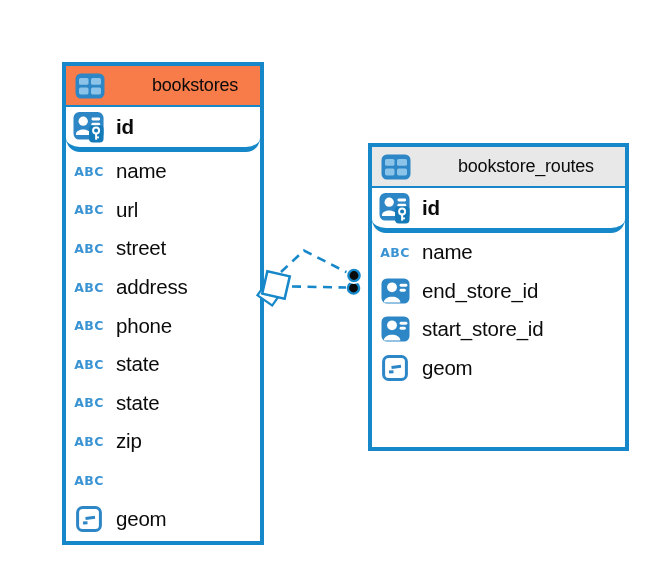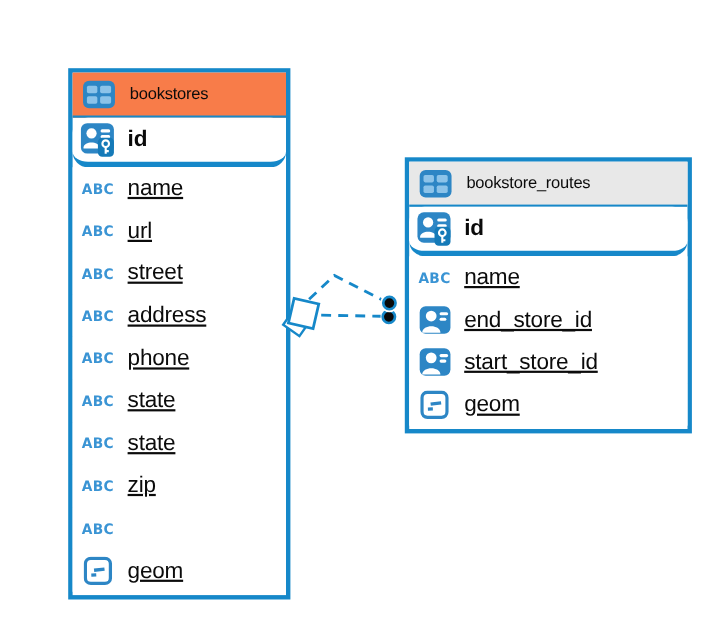--- a/index.html
+++ b/index.html
@@ -10,48 +10,48 @@
   }
   .canvas{position:absolute;inset:0;background:#fff;}
 
   .er-table{
     position:absolute;
     border:4px solid var(--accent-blue,#1688c9);
     background:#fff;
     box-sizing:border-box;
   }
   .er-table.bookstores{left:62px;top:62px;width:202px;height:483px;}
-  .er-table.routes{left:368px;top:143px;width:261px;height:251px;}
+  .er-table.routes{left:368px;top:143px;width:261px;height:308px;}
 
   .tbl-header{
     display:flex;align-items:center;gap:11px;
     height:41px;padding:0 6px 0 7px;
     border-bottom:2px solid var(--accent-blue,#1688c9);
     box-sizing:border-box;
   }
   .tbl-header.orange{background:var(--header-orange,#f87c49);}
   .tbl-header.gray{background:var(--header-gray,#e8e8e8);}
-  .tbl-title{font-size:15px;letter-spacing:-0.2px;white-space:nowrap;}
+  .tbl-title{font-size:18px;letter-spacing:-0.2px;white-space:nowrap;margin-left:34px;}
 
   .id-row{
     display:flex;align-items:center;gap:10px;
     height:40px;padding:0 6px 0 6px;
     border-bottom:5px solid var(--accent-blue,#1688c9);
     box-sizing:content-box;
     background:#fff;
     border-radius:14px;
   }
   .id-label{font-weight:bold;font-size:20.5px;letter-spacing:-0.2px;}
 
   .col-row{
     display:flex;align-items:center;gap:10px;
     height:38.6px;padding:0 6px;
     background:#fff;
   }
-  .col-label{font-size:20.5px;letter-spacing:-0.2px;white-space:nowrap;text-decoration:underline;}
+  .col-label{font-size:20.5px;letter-spacing:-0.2px;white-space:nowrap;}
 
   .icon-slot{
     width:34px;min-width:34px;display:flex;align-items:center;justify-content:center;
   }
   .abc-label{
     font-family:"DejaVu Sans",sans-serif;
     font-weight:800;font-size:12.5px;letter-spacing:0.3px;
     color:var(--abc-blue,#3a94d4);
     transform:scaleY(1.05);
   }

